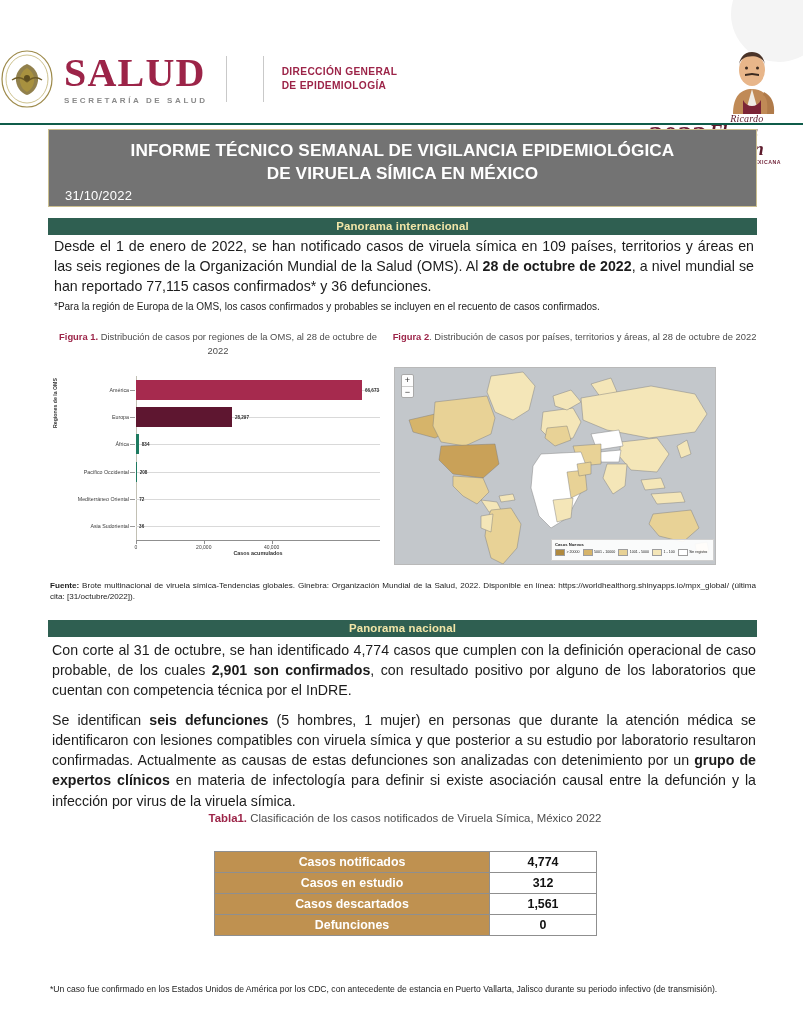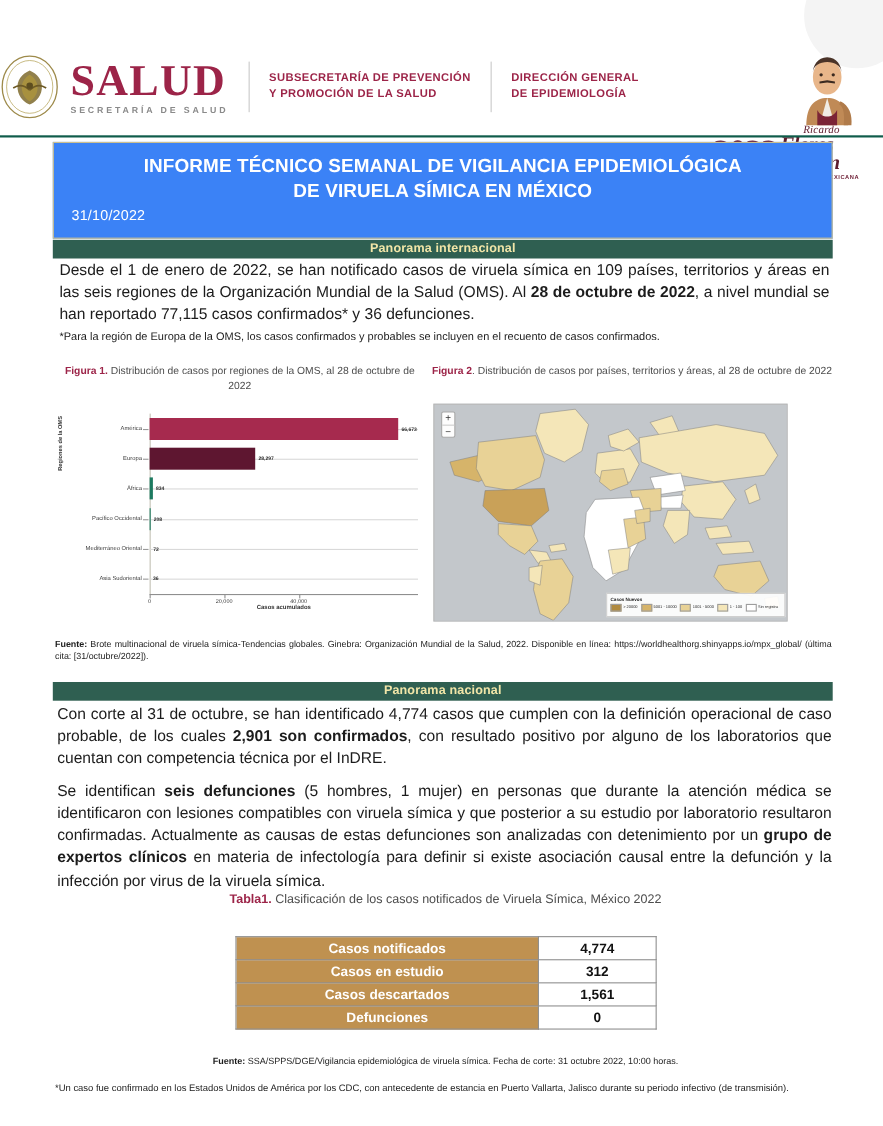--- a/index.html
+++ b/index.html
@@ -123,22 +123,22 @@
 
   .hair {
     position: absolute; left: 0; top: 123px;
     width: 803px; height: 2px; background: #0f5c4a;
   }
 
   
   .banner {
     position: absolute;
     left: 48px; top: 129px;
-    width: 709px; height: 88px;
-    background: #3b82f6;
+    width: 709px; height: 78px;
+    background: #737373;
     border: 1px solid #cbbf8f;
     color: #ffffff;
     padding: 9px 16px 4px;
   }
   .banner-title {
     text-align: center;
     font-size: 17.2px;
     font-weight: bold;
     line-height: 1.32;
     letter-spacing: 0.1px;
@@ -421,24 +421,20 @@
       </svg>
     </div>
 
     <div class="salud-block">
       <div class="salud-word">SALUD</div>
       <div class="salud-sub">SECRETARÍA DE SALUD</div>
     </div>
 
     <div class="vrule"></div>
 
-    <div class="dept">
-      <div>SUBSECRETARÍA DE PREVENCIÓN</div>
-      <div>Y PROMOCIÓN DE LA SALUD</div>
-    </div>
 
     <div class="vrule"></div>
 
     <div class="dept dept2">
       <div>DIRECCIÓN GENERAL</div>
       <div>DE EPIDEMIOLOGÍA</div>
     </div>
 
     <div class="magon">
       <div class="magon-portrait">
@@ -666,19 +662,16 @@
           <td class="k">Casos descartados</td>
           <td class="v">1,561</td>
         </tr>
         <tr>
           <td class="k">Defunciones</td>
           <td class="v">0</td>
         </tr>
       </tbody>
   </table>
 
-  <div class="fuente" id="fuente2">
-    <b>Fuente:</b><span> SSA/SPPS/DGE/Vigilancia epidemiológica de viruela símica. Fecha de corte: 31 octubre 2022, 10:00 horas.</span>
-  </div>
 
   <div id="lastnote">*Un caso fue confirmado en los Estados Unidos de América por los CDC, con antecedente de estancia en Puerto Vallarta, Jalisco durante su periodo infectivo (de transmisión).</div>
 
 </div>
 
 </body></html>

